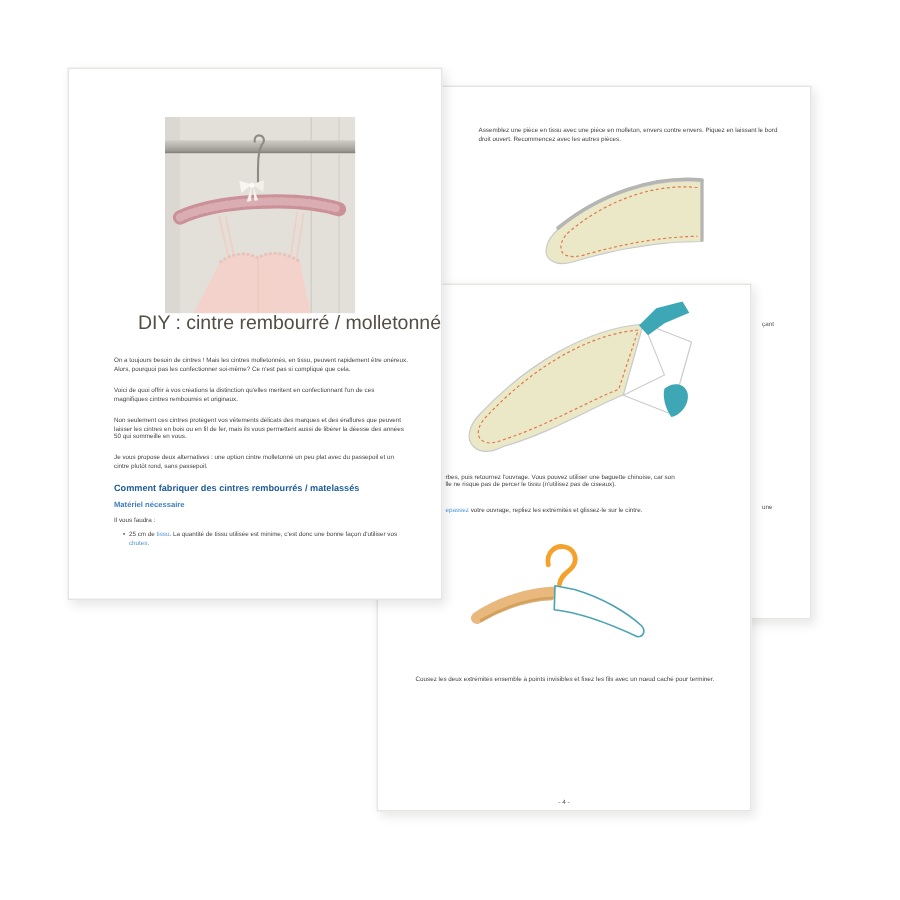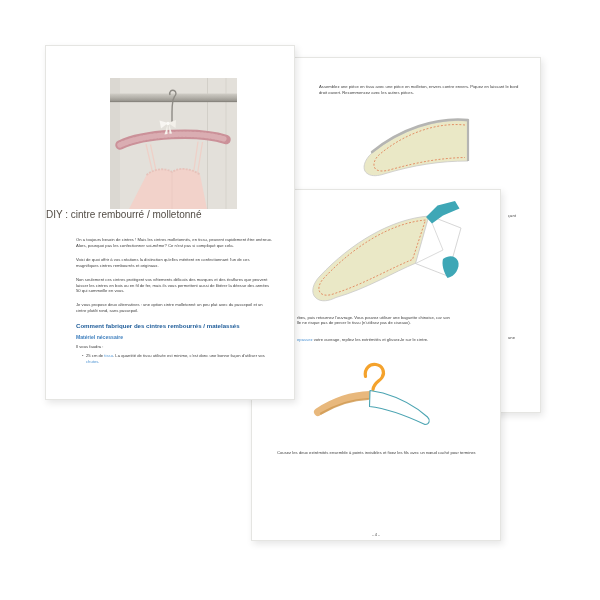--- a/index.html
+++ b/index.html
@@ -10,22 +10,22 @@
   .page-right{left:293px;top:57px;width:248px;height:356px;z-index:1;}
   .page-mid{left:251px;top:189px;width:250px;height:352px;z-index:2;}
   .page-left{left:45px;top:45px;width:250px;height:355px;z-index:3;}
 
   .t{color:#3f3f3f;font-size:4.2px;line-height:5.9px;}
   p{margin:0 0 8px 0;}
   a.link{color:#4e94d4;text-decoration:none;cursor:pointer;}
 
   
   .lp-photo{position:absolute;left:64px;top:32px;width:127px;height:131px;overflow:hidden;}
-  .lp-title{position:absolute;left:0;right:0;top:164px;text-align:left;
-            font-size:10px;color:#534d46;line-height:9px;}
+  .lp-title{position:absolute;left:0;right:0;top:164px;text-align:right;
+            font-size:13px;color:#534d46;line-height:9px;}
   .lp-text{position:absolute;left:30px;top:191px;width:196px;}
   .lp-h2{font-size:6.1px;font-weight:bold;color:#1e5c99;margin:0 0 5px 0;line-height:7.2px;}
   .lp-h3{font-size:5.1px;font-weight:bold;color:#3e7fbe;margin:0 0 3.5px 0;line-height:6px;}
   .lp-intro{margin:0 0 3.5px 0;}
   .bullet{display:flex;padding-left:6px;}
   .bullet .dot{margin-right:2.5px;}
 
   
   .rp-para{position:absolute;left:25px;top:26px;width:205px;}
   .illus1{position:absolute;left:40px;top:53px;width:180px;height:80px;}

